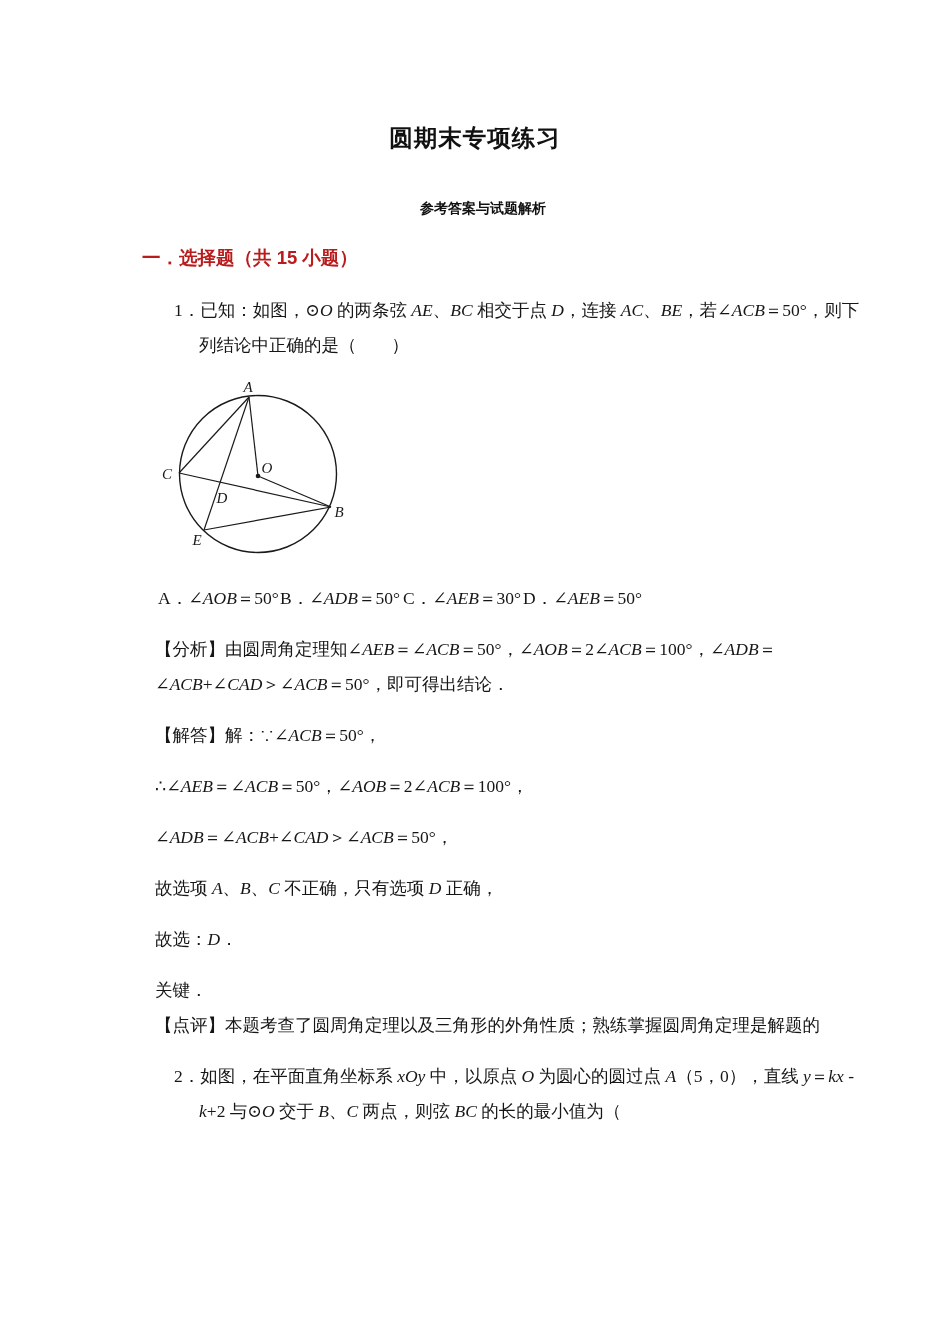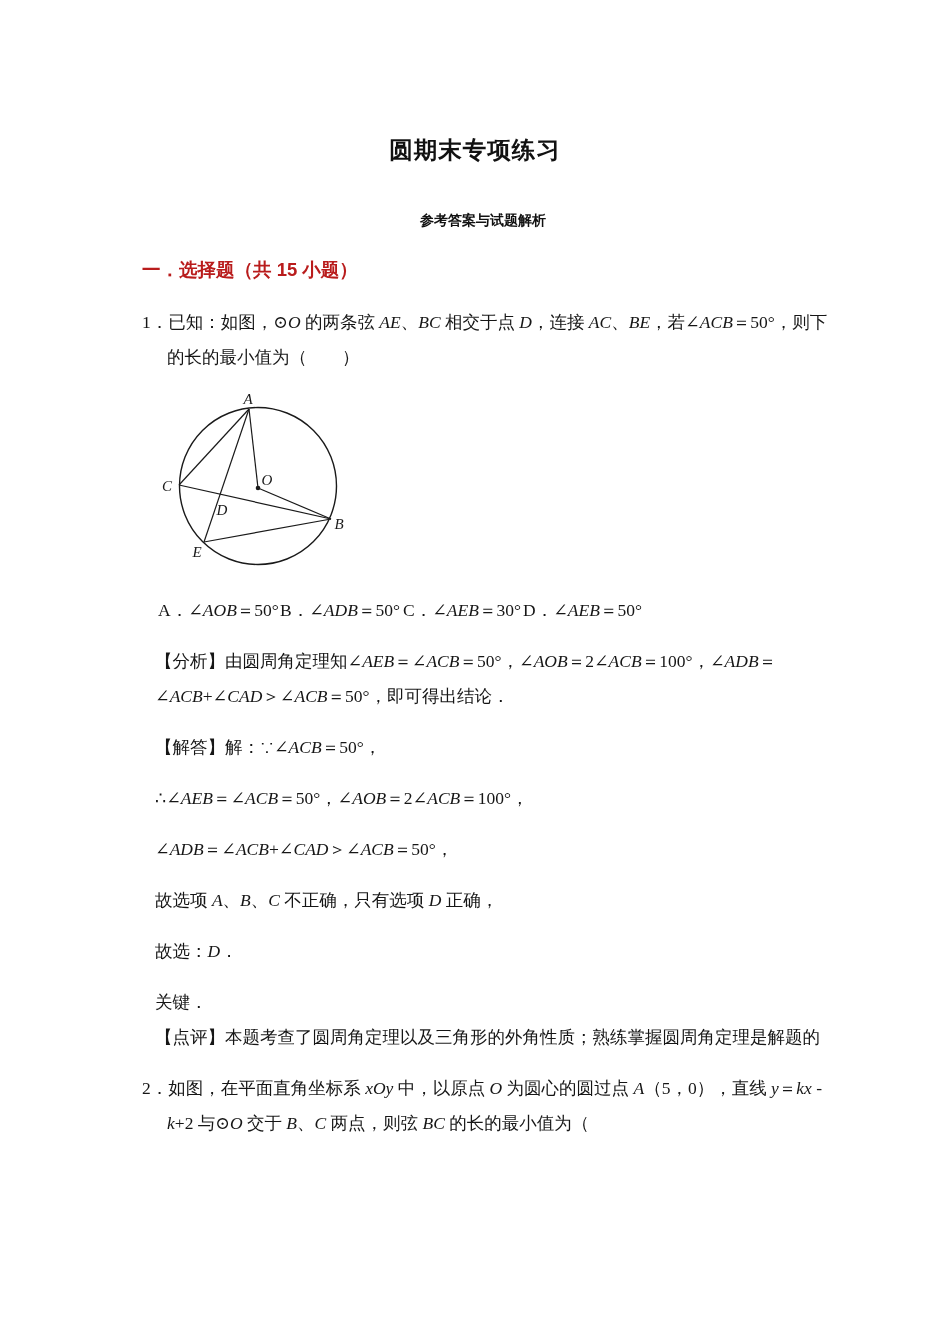--- a/index.html
+++ b/index.html
@@ -3,38 +3,38 @@
 <meta charset="utf-8">
 <style>
   html,body{margin:0;padding:0;}
   body{
     width:950px;height:1344px;background:#ffffff;
     font-family:"Liberation Serif","DejaVu Serif",serif;
     font-size:17.5px;color:#161616;
   }
   .page{position:relative;width:950px;height:1344px;overflow:hidden;background:#ffffff;}
   .title{
-    margin:12px;padding-top:122px;text-align:center;
+    margin:0;padding-top:122px;text-align:center;
     font-family:"Liberation Sans","DejaVu Sans",sans-serif;
     font-size:23.5px;font-weight:bold;line-height:32px;color:#111;
     letter-spacing:1px;
   }
   .subtitle{
     margin:44px 0 0 16px;text-align:center;
     font-family:"Liberation Sans","DejaVu Sans",sans-serif;
     font-size:14px;font-weight:bold;line-height:20px;color:#111;
   }
   .section{
     margin:28px 0 0 142px;
     font-family:"Liberation Sans","DejaVu Sans",sans-serif;
     font-size:18.5px;font-weight:bold;line-height:24px;color:#b91c1c;
   }
   .question{margin-left:142px;}
   .q1{margin-top:23px;}
-  .qline{line-height:35px;white-space:nowrap;}
+  .qline{line-height:35px;white-space:nowrap;margin-left:32px;}
   .qline.cont{padding-left:25px;}
   .figure{margin:12px 0 0 150px;height:185px;}
   .options{
     margin:21px 0 16px 158px;line-height:35px;white-space:nowrap;
   }
   .opt{display:inline-block;}
   .opt.w1{width:122px;}
   .opt.w2{width:123px;}
   .opt.w3{width:120px;}
   .para{margin:0 0 16px 155px;line-height:35px;}
@@ -51,21 +51,21 @@
 <div class="page">
 
   <h1 class="title">圆期末专项练习</h1>
 
   <h2 class="subtitle">参考答案与试题解析</h2>
 
   <h3 class="section">一．选择题（共 15 小题）</h3>
 
   <div class="question q1">
     <div class="qline"><span>1．</span><span>已知：如图，⊙<i>O</i> 的两条弦 <i>AE</i>、<i>BC</i> 相交于点 <i>D</i>，连接 <i>AC</i>、<i>BE</i>，若∠<i>ACB</i>＝50°，则下</span></div>
-    <div class="qline cont">的长的最小值为（　　）</div>
+    <div class="qline cont">列结论中正确的是（　　）</div>
   </div>
 
   <div class="figure">
     <svg width="210" height="185" viewBox="0 0 210 185">
       <circle cx="108" cy="99" r="78.5" fill="none" stroke="#1a1a1a" stroke-width="1.4"></circle>
       <line x1="99" y1="22" x2="54" y2="155" stroke="#1a1a1a" stroke-width="1.2"></line>
       <line x1="29" y1="98" x2="181" y2="132" stroke="#1a1a1a" stroke-width="1.2"></line>
       <line x1="99" y1="22" x2="29" y2="98" stroke="#1a1a1a" stroke-width="1.2"></line>
       <line x1="99" y1="22" x2="108" y2="101" stroke="#1a1a1a" stroke-width="1.2"></line>
       <line x1="108" y1="101" x2="181" y2="132" stroke="#1a1a1a" stroke-width="1.2"></line>

